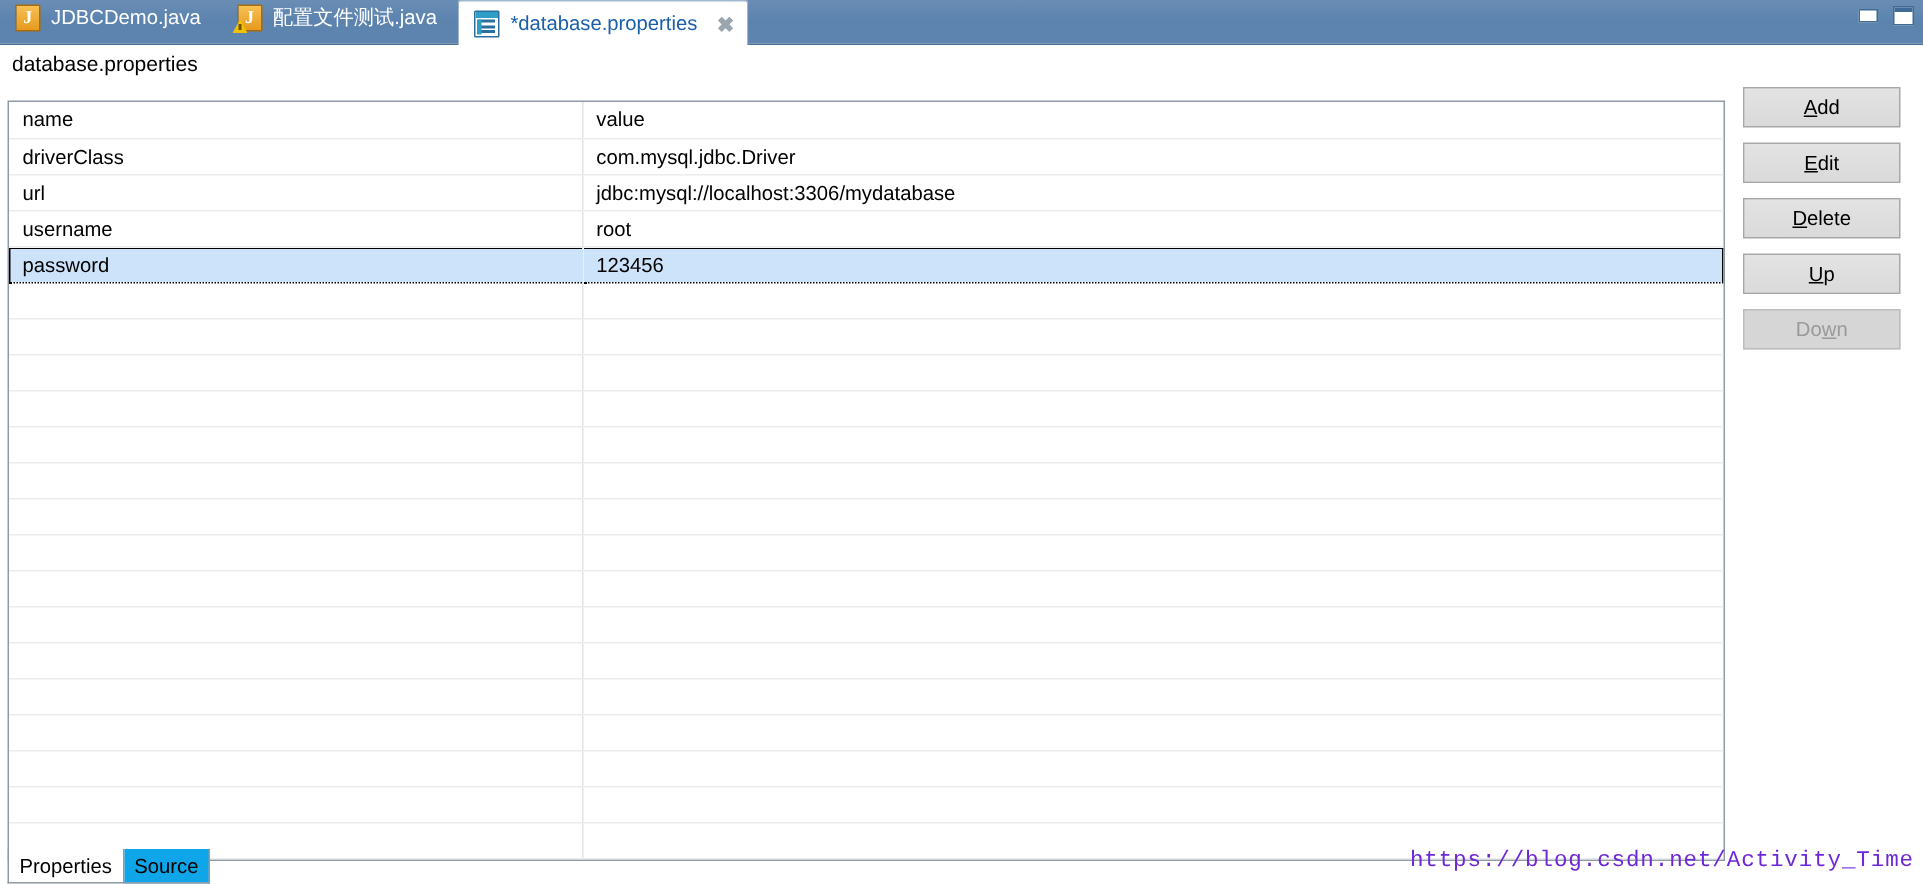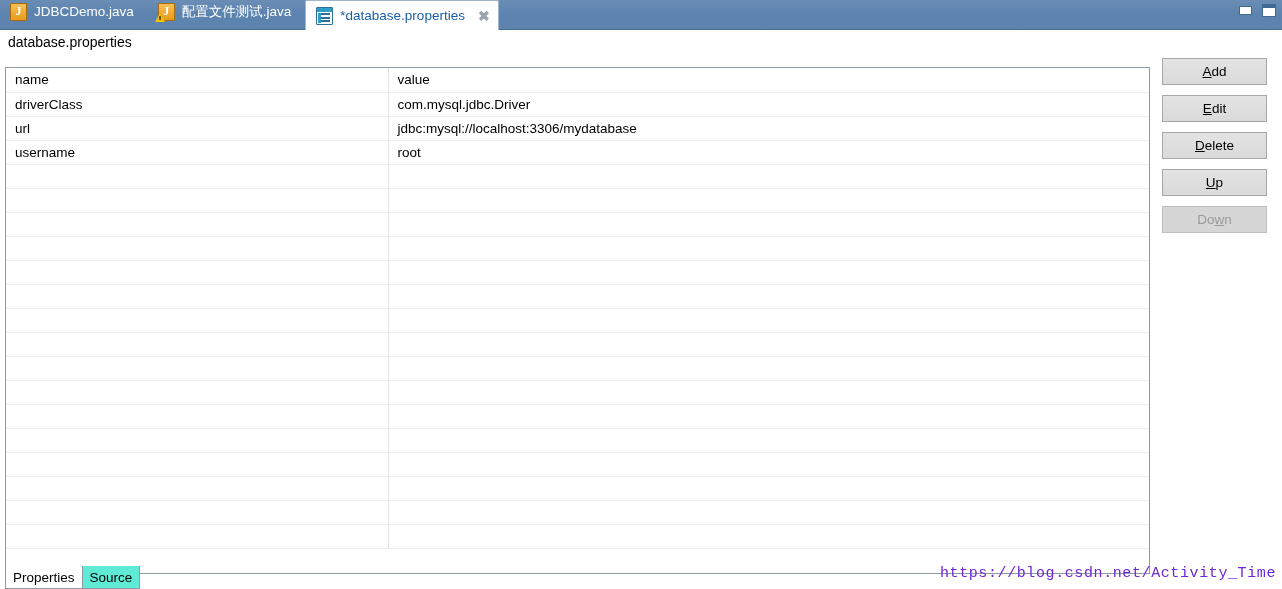--- a/index.html
+++ b/index.html
@@ -249,21 +249,21 @@
     display: flex;
     align-items: stretch;
     font-size: 13.5px;
   }
   .btab {
     padding: 0 7px;
     display: flex;
     align-items: center;
     border: 1px solid #8f9aa4;
     border-top: none;
-    background: #5eead4;
+    background: #0ea5e9;
     box-sizing: border-box;
     cursor: pointer;
     white-space: nowrap;
   }
   .btab + .btab { border-left: none; }
   .btab.active { background: #ffffff; }
 
   #watermark {
     position: absolute;
     right: 6px; top: 534px;
@@ -324,20 +324,24 @@
             <td class="col-value">com.mysql.jdbc.Driver</td>
           </tr>
           <tr>
             <td class="col-name">url</td>
             <td class="col-value">jdbc:mysql://localhost:3306/mydatabase</td>
           </tr>
           <tr>
             <td class="col-name">username</td>
             <td class="col-value">root</td>
           </tr>
+          <tr class="selected">
+            <td class="col-name">password</td>
+            <td class="col-value">123456</td>
+          </tr>
           <tr>
             <td class="col-name"></td>
             <td class="col-value"></td>
           </tr>
           <tr>
             <td class="col-name"></td>
             <td class="col-value"></td>
           </tr>
           <tr>
             <td class="col-name"></td>

